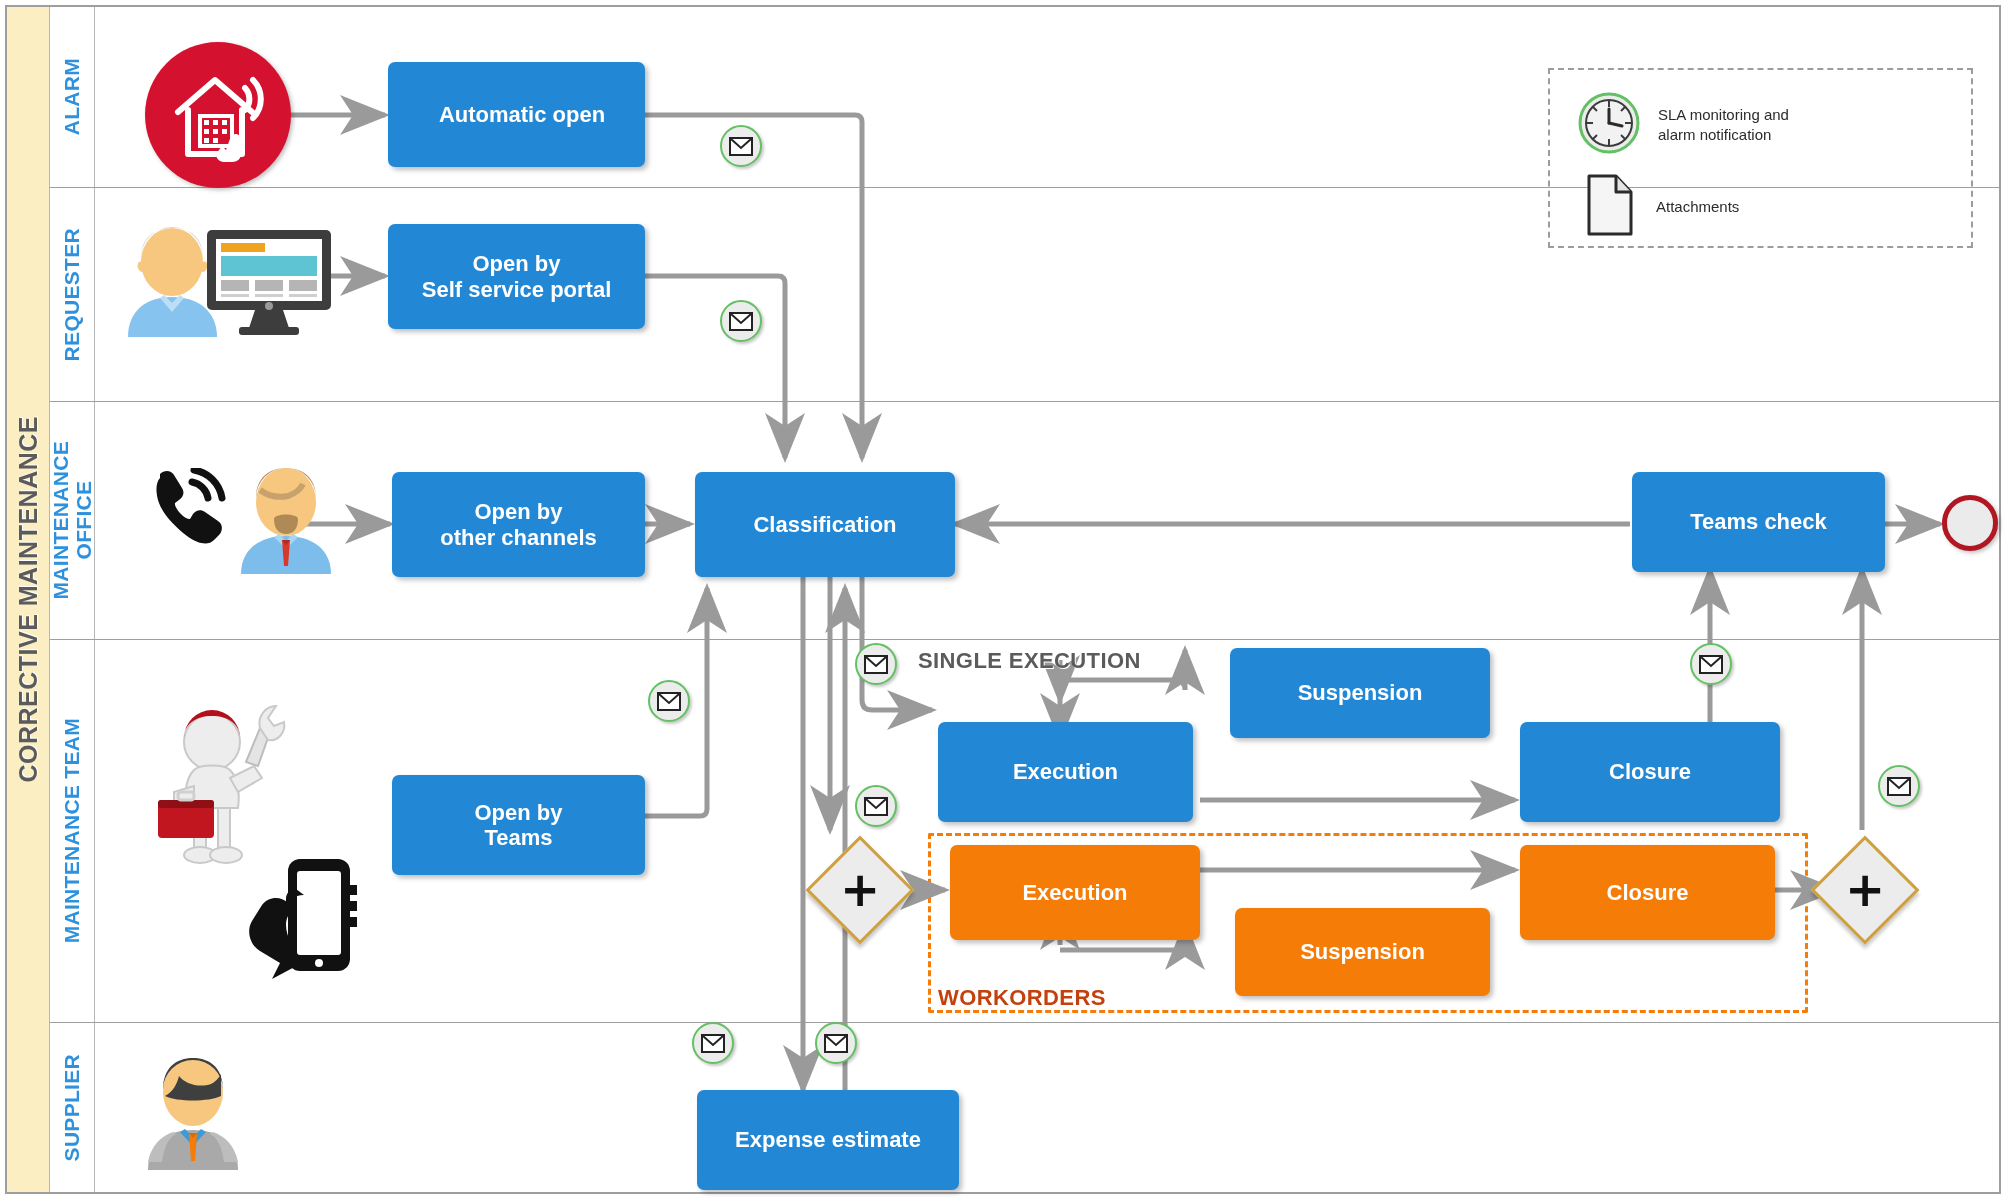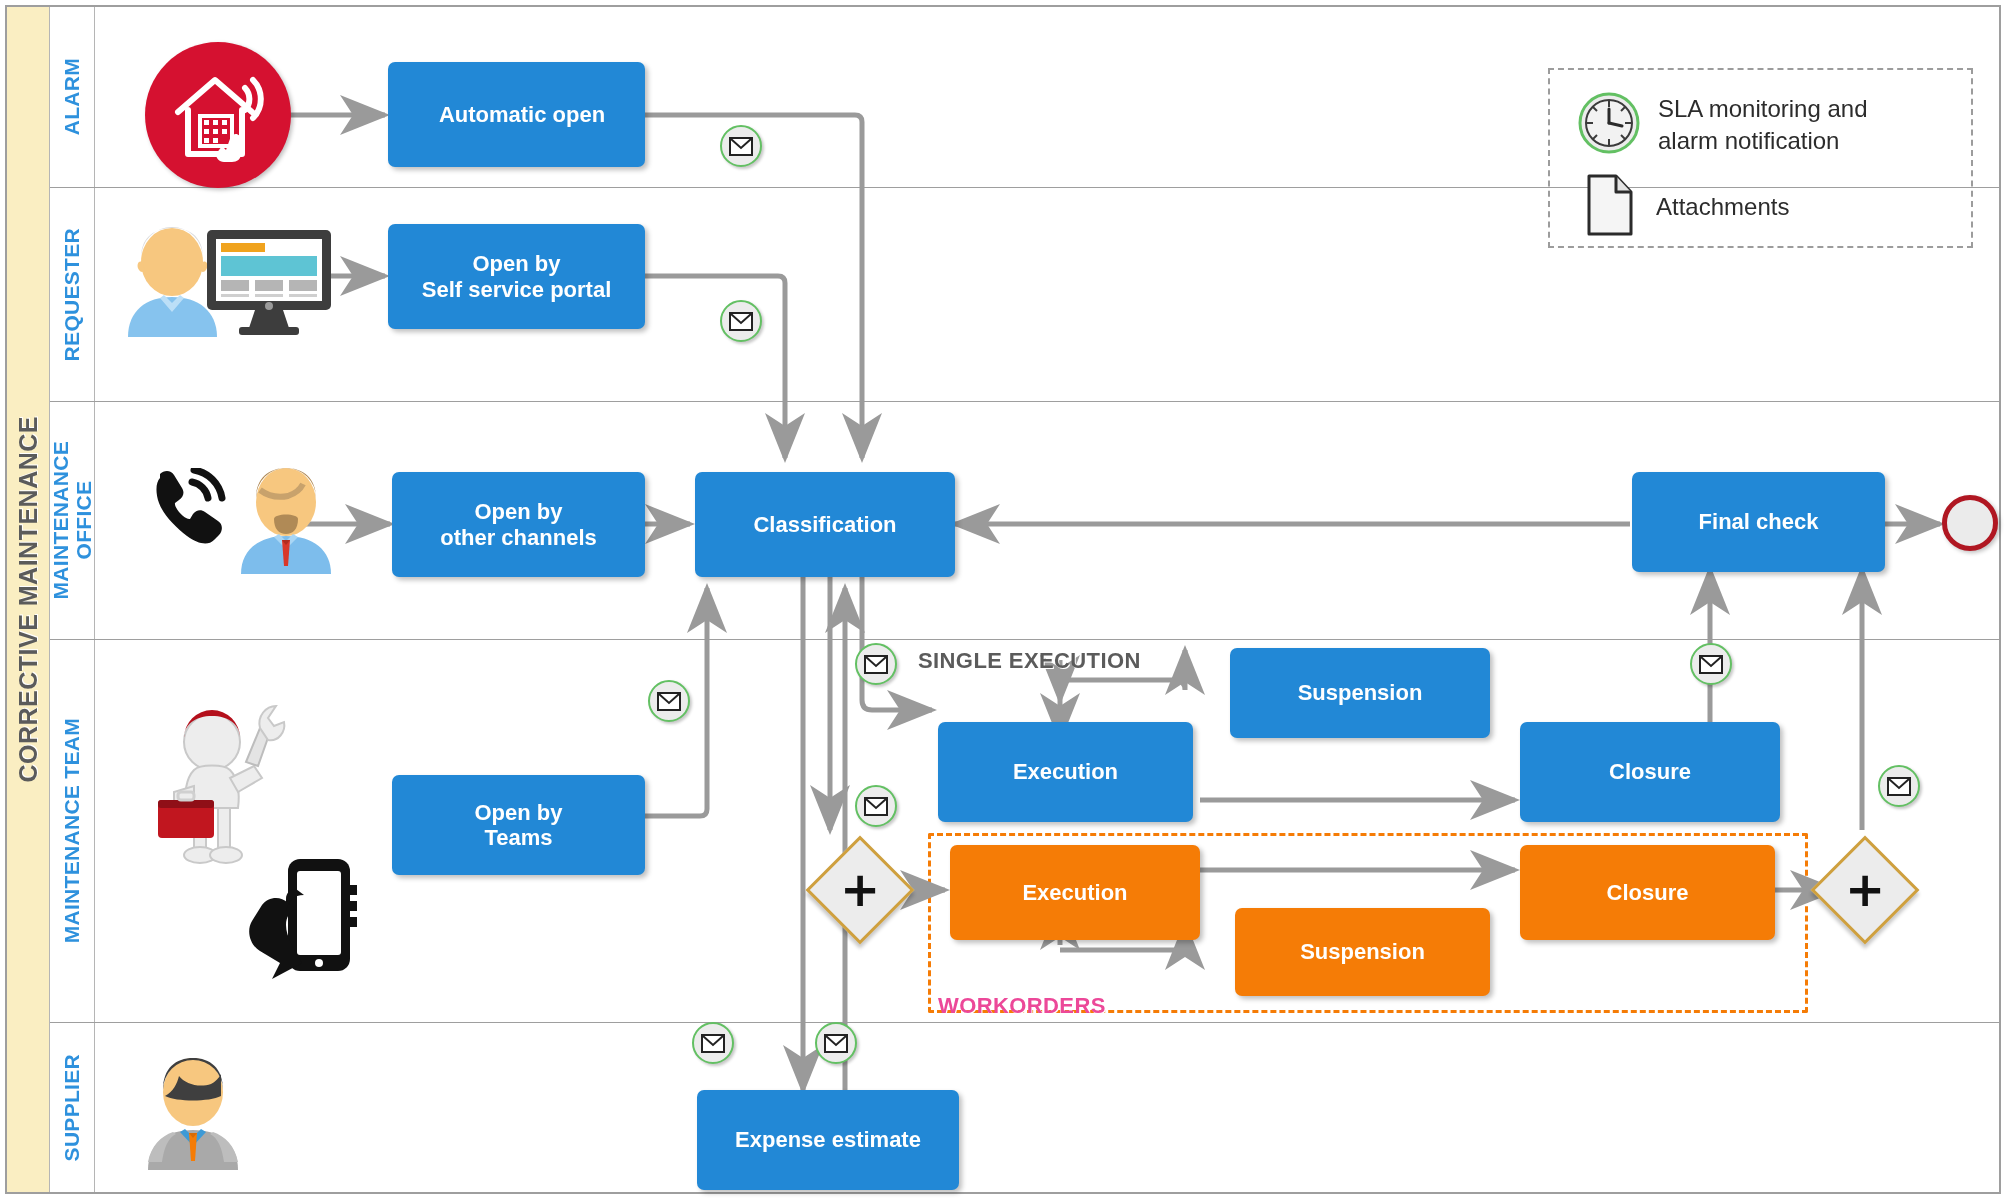--- a/index.html
+++ b/index.html
@@ -108,38 +108,38 @@
     position:absolute; left:0; top:0; width:2006px; height:1199px;
     pointer-events:none; z-index:3;
   }
 
   
   .annot {
     position:absolute; font-size:22px; font-weight:bold;
     letter-spacing:0.4px; z-index:8;
   }
   .annot.grey   { color:#5b5b5b; text-shadow:1px 1px 0 #fff; }
-  .annot.orange { color:#ec4899; text-shadow:1px 1px 0 #fff;margin-top:8px; }
+  .annot.orange { color:#c2410c; text-shadow:1px 1px 0 #fff; }
 
   
   .group-box {
     position:absolute; border:3px dashed #f57c06;
     border-radius:2px; z-index:2; background:transparent;
   }
 
   
   .legend {
     position:absolute; border:2px dashed #9c9c9c;
     background:transparent; z-index:8;
   }
   .legend-row {
     position:absolute; display:flex; align-items:center; gap:18px;
   }
   .legend-text {
-    font-size:24px; color:#2c2c2c; line-height:1.35; white-space:pre-line;
+    font-size:15px; color:#2c2c2c; line-height:1.35; white-space:pre-line;
   }
 
   
   .actor { position:absolute; z-index:5; }
   .actor svg { display:block; }
 </style>
 </head>
 <body>
 
 <div id="diagram">
@@ -377,21 +377,21 @@
   <div class="task blue" style="left:1230px; top:648px; width:260px; height:90px;">Suspension</div>
 
   <div class="task blue" style="left:1520px; top:722px; width:260px; height:100px;">Closure</div>
 
   <div class="task orange" style="left:950px; top:845px; width:250px; height:95px;">Execution</div>
 
   <div class="task orange" style="left:1235px; top:908px; width:255px; height:88px;">Suspension</div>
 
   <div class="task orange" style="left:1520px; top:845px; width:255px; height:95px;">Closure</div>
 
-  <div class="task blue" style="left:1632px; top:472px; width:253px; height:100px;">Final check</div>
+  <div class="task blue" style="left:1632px; top:472px; width:253px; height:100px;">Teams check</div>
 
   <div class="task blue" style="left:697px; top:1090px; width:262px; height:100px;">Expense estimate</div>
 
   <div class="end-event" style="left:1942px; top:495px; width:56px; height:56px;"></div>
 
   <div class="gateway" style="left:805px; top:835px; width:110px; height:110px;">
     <div class="dia"></div>
     <span class="plus">+</span>
   </div>
 

